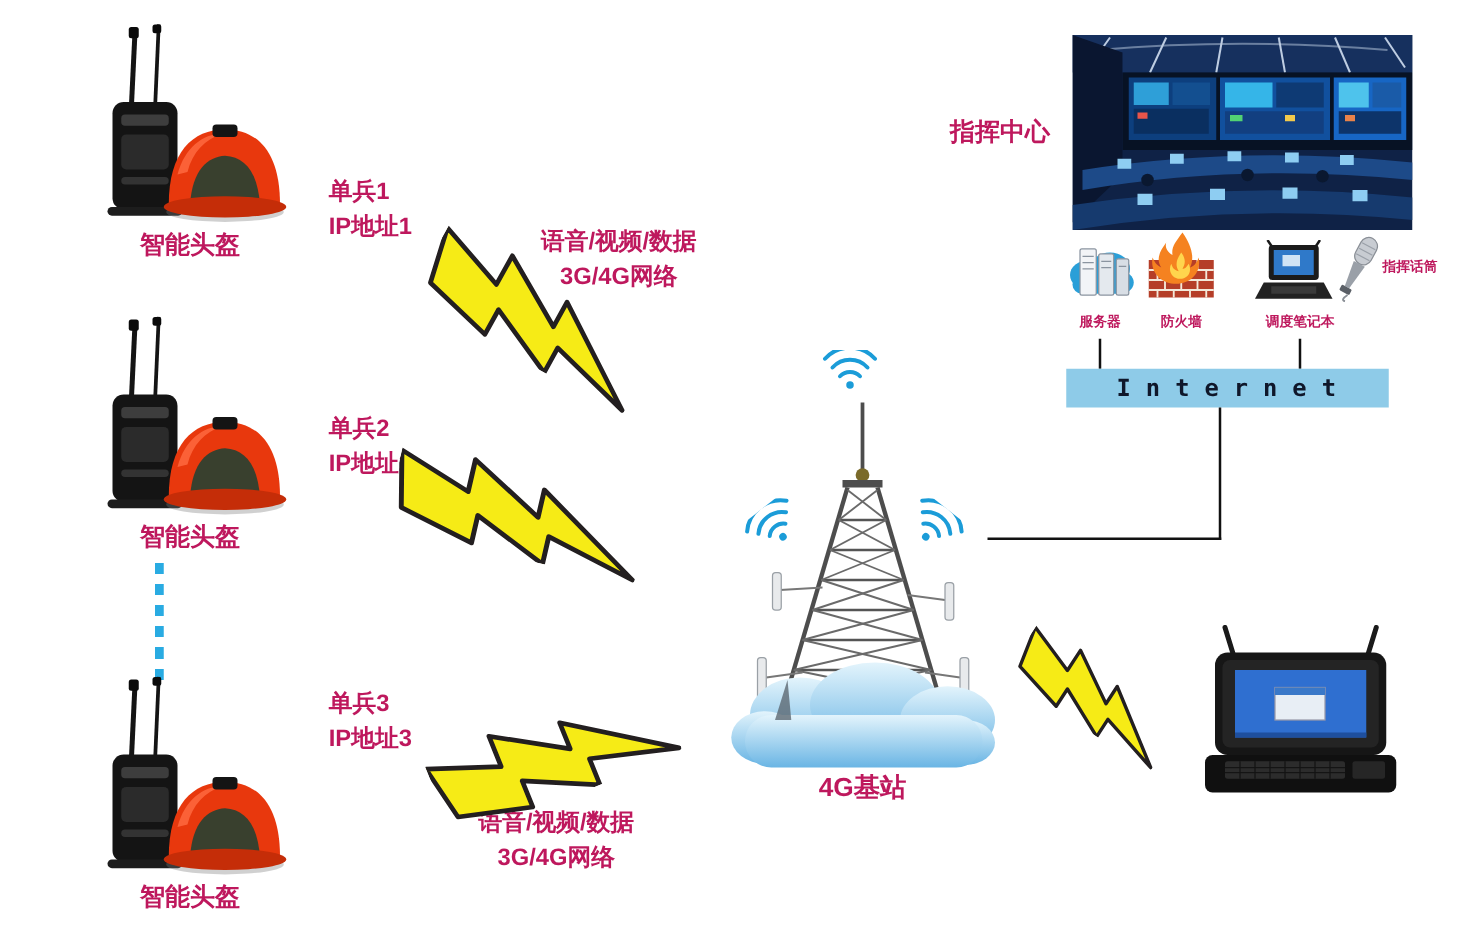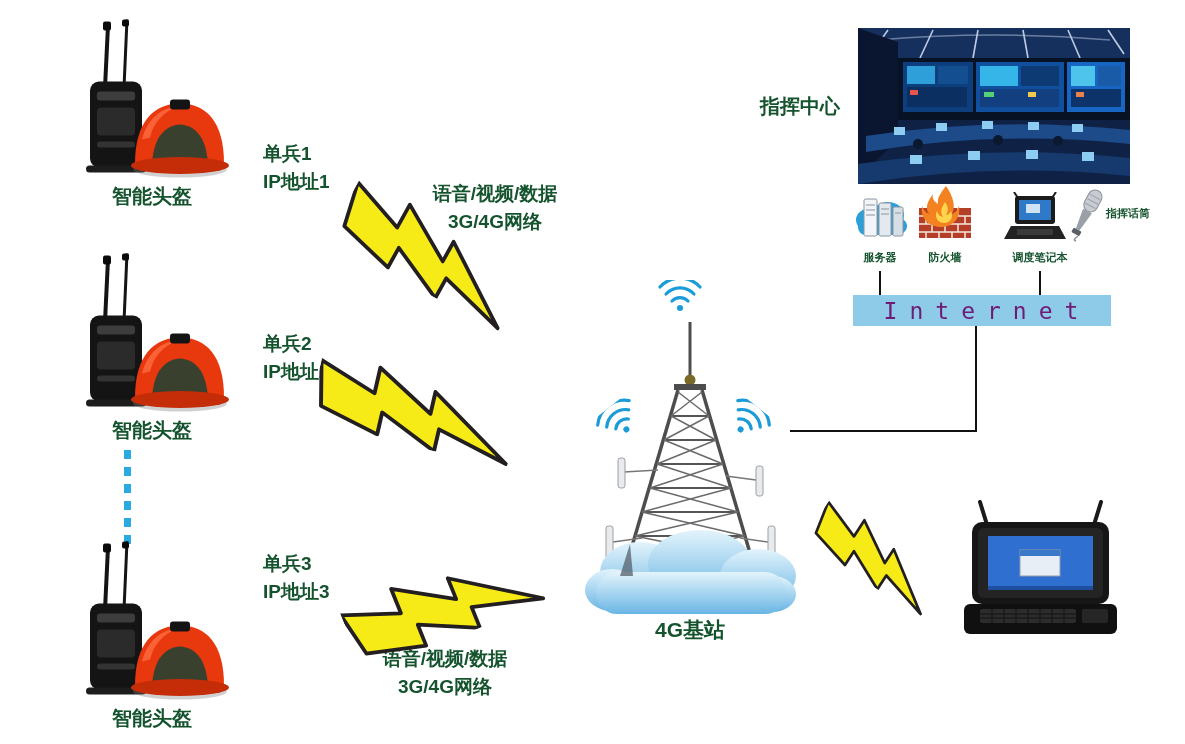--- a/index.html
+++ b/index.html
@@ -1,29 +1,29 @@
 <!DOCTYPE html>
 <html><head>
 <meta charset="utf-8">
 <style>
   * { margin:0; padding:0; box-sizing:border-box; }
   html,body { background:#ffffff; font-family:"Liberation Sans","DejaVu Sans",sans-serif; }
   #canvas { position:relative; width:1185px; height:744px; background:#ffffff; overflow:hidden; }
   .abs { position:absolute; }
-  .lbl { font-weight:700; color:#14532d; }
+  .lbl { font-weight:700; color:#be185d; }
   .lbl-20 { font-size:20px; line-height:1.2; }
   .lbl-19 { font-size:19px; line-height:1.45; }
   .lbl-17 { font-size:11px; }
   .lbl-21 { font-size:21px; }
   .center { text-align:center; }
   .connector { background:#111; }
   .internet-bar {
-    background:#8ecbe8; color:#701a75;
+    background:#8ecbe8; color:#0f172a;
     font-family:"DejaVu Sans Mono","Liberation Mono",monospace;
-    font-size:23px; letter-spacing:12px; font-weight:400;
+    font-size:19px; letter-spacing:12px; font-weight:700;
     display:flex; align-items:center; justify-content:center;
     padding-left:10px;
   }
   .dotted-more {
     width:7px;
     background:repeating-linear-gradient(to bottom,#29abe2 0 9px, transparent 9px 17px);
   }
   .rot { transform-origin:50% 50%; }
 </style>
 </head>

